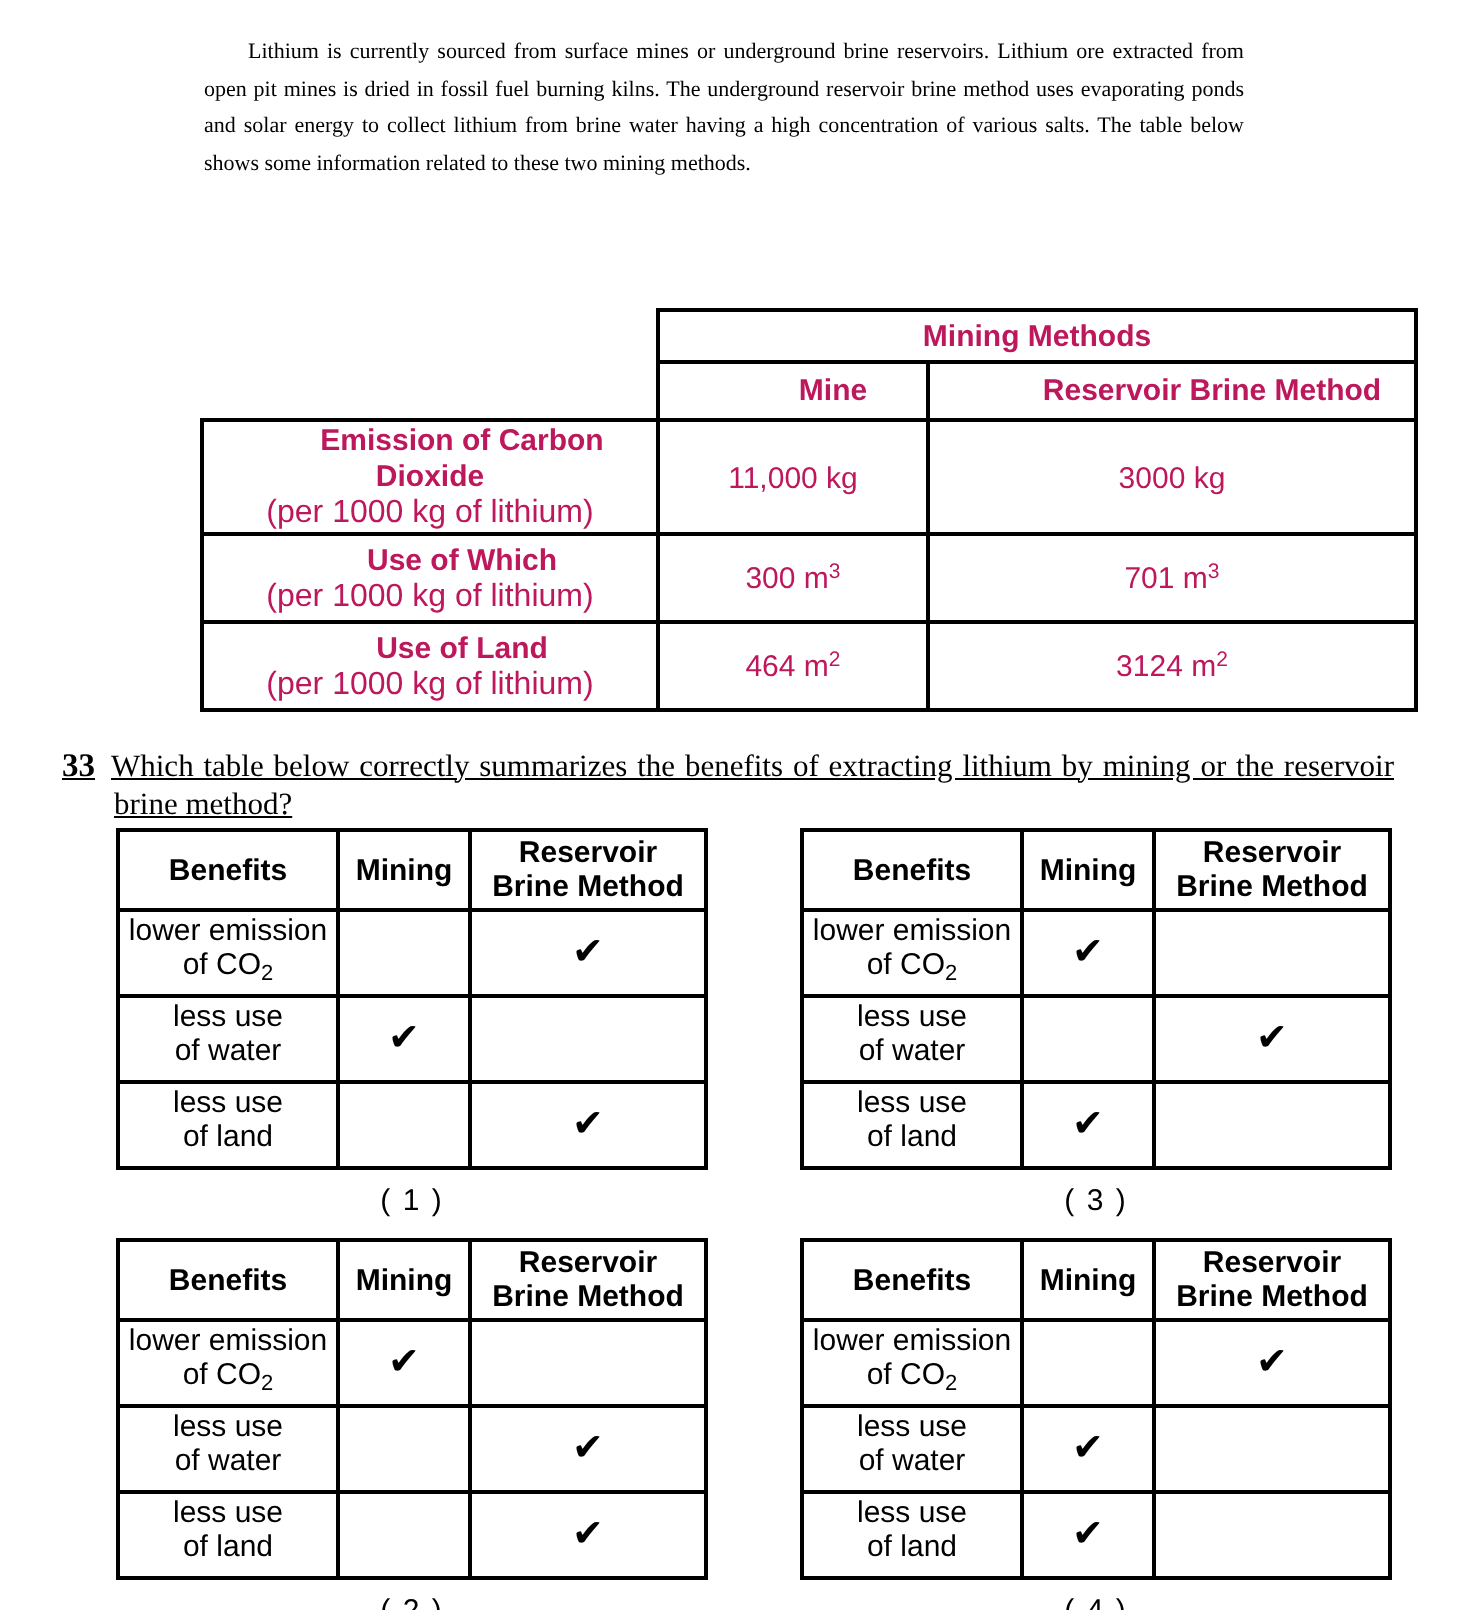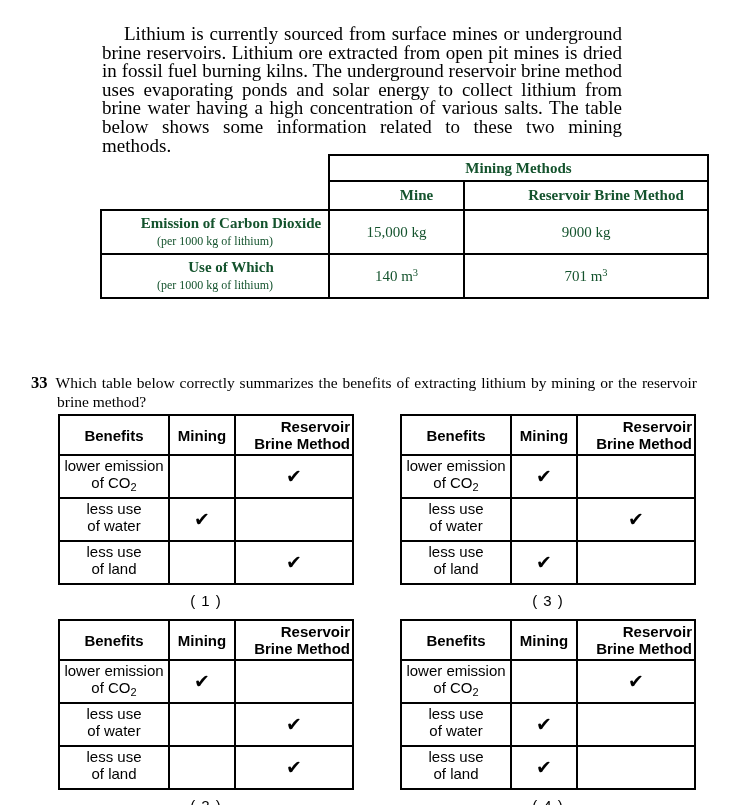--- a/index.html
+++ b/index.html
@@ -3,62 +3,62 @@
 <meta charset="utf-8">
 <style>
   html,body{margin:0;padding:0;}
   body{
     width:730px;height:805px;background:#ffffff;color:#000;
     font-family:"Liberation Serif", serif;position:relative;overflow:hidden;
   }
   
   .intro{
     position:absolute;top:6px;left:102px;width:520px;
-    font-size:19px;line-height:18.6px;text-align:justify;text-indent:22px;
+    font-size:11px;line-height:18.6px;text-align:justify;text-indent:22px;
   }
   
   .src-table{
     position:absolute;top:154px;left:100px;border-collapse:collapse;
-    font-family:Liberation Serif, serif;font-size:15px;
-    text-align:center;color:#14532d;
+    font-family:Liberation Sans, sans-serif;font-size:15px;
+    text-align:center;color:#be185d;
   }
   .src-table th,.src-table td{border:2px solid #000;padding:1px 4px;vertical-align:middle;}
   .src-table .ghost{border:none;}
   .src-table .r-group th{height:22px;font-weight:bold;}
   .src-table .r-cols th{height:25px;font-weight:bold;padding-left:44px;}
   .src-table .m-lbl{width:219px;}
   .src-table .m-mine{width:85px;}
   .src-table .m-brine{width:194px;}
   .src-table .data-row th,.src-table .data-row td{height:40px;}
   .rh-name{font-weight:bold;font-size:15px;line-height:18px;margin-left:32px;}
-  .rh-unit{font-weight:normal;font-size:12px;line-height:17px;}
+  .rh-unit{font-weight:normal;font-size:16px;line-height:17px;}
   .src-table td{font-weight:normal;}
   .sup{font-size:10.5px;vertical-align:5px;}
   
   .question{
     position:absolute;top:357px;left:31px;width:640px;
     font-size:15.5px;line-height:19.5px;text-align:justify;
-    padding-left:26px;text-indent:-26px;
+    padding-left:26px;text-indent:-26px;text-decoration:underline;
   }
   .q-num{font-weight:bold;font-size:16.5px;margin-right:8px;}
   
   .options{
     position:absolute;top:414px;left:58px;
     display:grid;grid-template-columns:auto auto;column-gap:46px;row-gap:10px;
   }
   .opt{text-align:center;}
   .opt-table{
     border-collapse:collapse;font-family:"Liberation Sans","DejaVu Sans",sans-serif;
     font-size:15px;text-align:center;color:#000;margin:0 auto;
   }
   .opt-table th,.opt-table td{border:2px solid #000;padding:1px 2px;vertical-align:middle;}
   .opt-table th{font-weight:bold;height:36px;}
   .c-ben{width:104px;}
   .c-min{width:60px;}
-  .c-bri{width:112px;text-align:right;}
+  .c-bri{width:112px;}
   .opt-table td{height:39px;}
   .pre{white-space:pre-line;line-height:17px;}
   .lbl{font-weight:normal;line-height:17px;}
   .sb{font-size:11px;vertical-align:-3px;}
   .mark{font-family:"DejaVu Sans",sans-serif;font-size:19px;line-height:19px;}
   .caption{
     font-family:"Liberation Sans","DejaVu Sans",sans-serif;
     font-size:15px;margin-top:7px;letter-spacing:1px;
   }
 </style>
@@ -76,30 +76,38 @@
   <tr class="r-cols">
     <td class="ghost"></td>
     <th class="m-mine">Mine</th>
     <th class="m-brine">Reservoir Brine Method</th>
   </tr>
   <tr class="data-row">
     <th>
       <span class="rh-name">Emission of Carbon Dioxide</span><br>
       <span class="rh-unit">(per 1000 kg of lithium)</span>
     </th>
-    <td><span>15,000 kg</span><span class="sup"></span></td>
-    <td><span>9000 kg</span><span class="sup"></span></td>
+    <td><span>11,000 kg</span><span class="sup"></span></td>
+    <td><span>3000 kg</span><span class="sup"></span></td>
   </tr>
   <tr class="data-row">
     <th>
       <span class="rh-name">Use of Which</span><br>
       <span class="rh-unit">(per 1000 kg of lithium)</span>
     </th>
-    <td><span>140 m</span><span class="sup">3</span></td>
+    <td><span>300 m</span><span class="sup">3</span></td>
     <td><span>701 m</span><span class="sup">3</span></td>
+  </tr>
+  <tr class="data-row">
+    <th>
+      <span class="rh-name">Use of Land</span><br>
+      <span class="rh-unit">(per 1000 kg of lithium)</span>
+    </th>
+    <td><span>464 m</span><span class="sup">2</span></td>
+    <td><span>3124 m</span><span class="sup">2</span></td>
   </tr>
 </tbody>
   </table>
 
 <p class="question"><span class="q-num">33</span><span>Which table below correctly summarizes the benefits of extracting lithium by mining or the reservoir brine method?</span></p>
 
 <div class="options">
 
   <div class="opt">
     <table class="opt-table">

